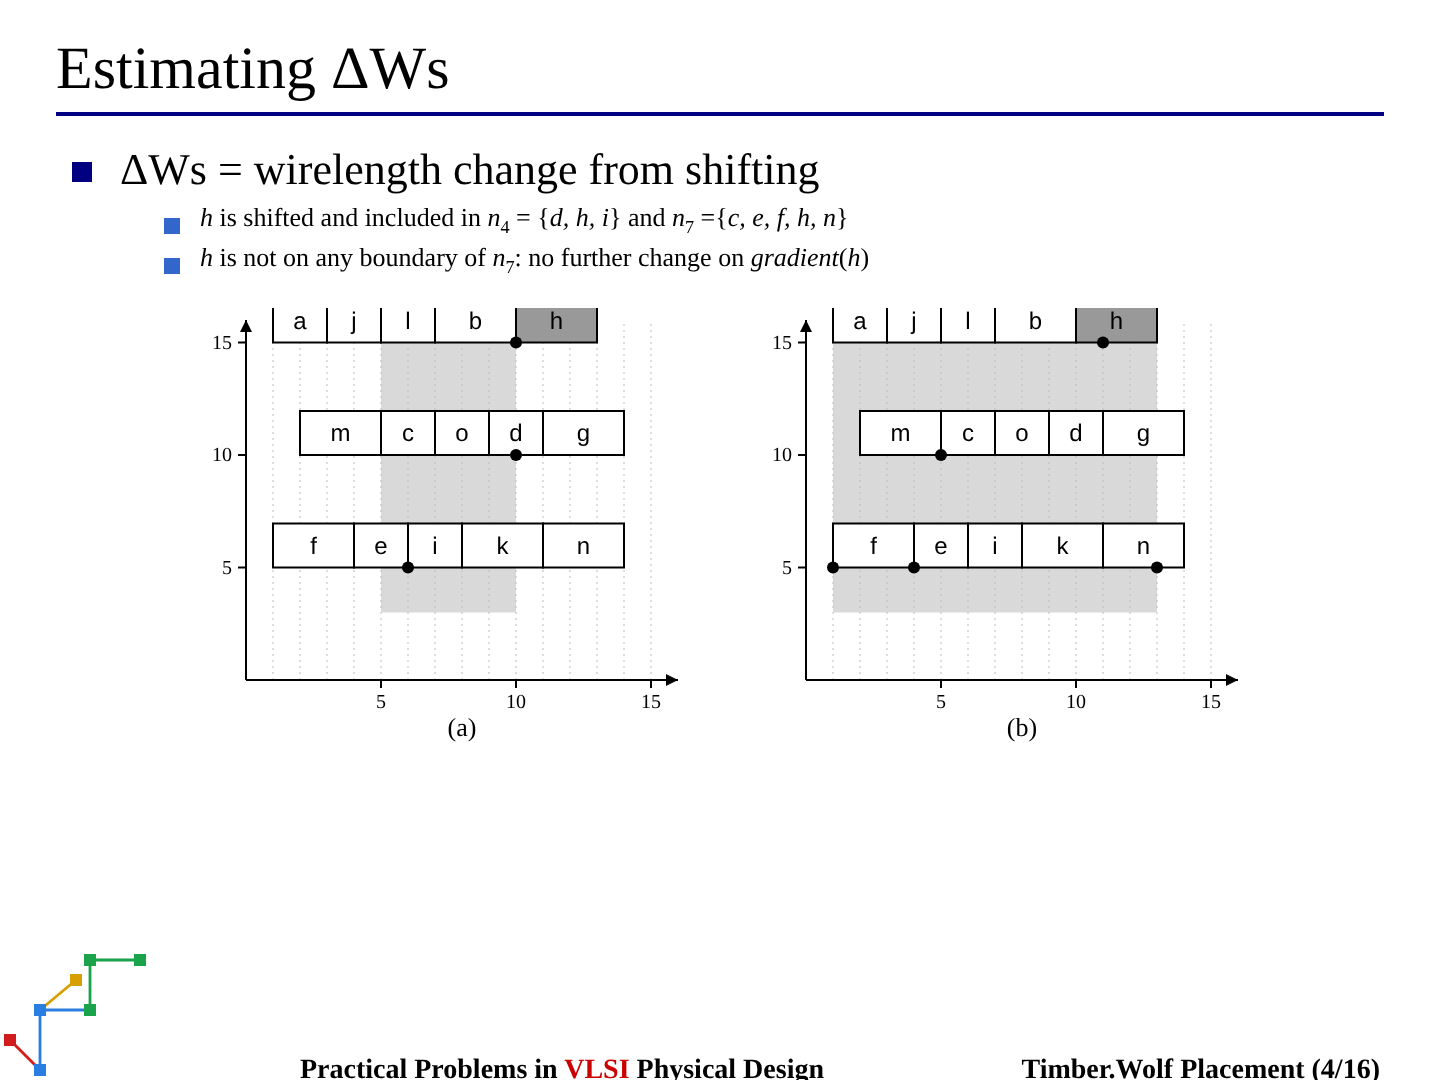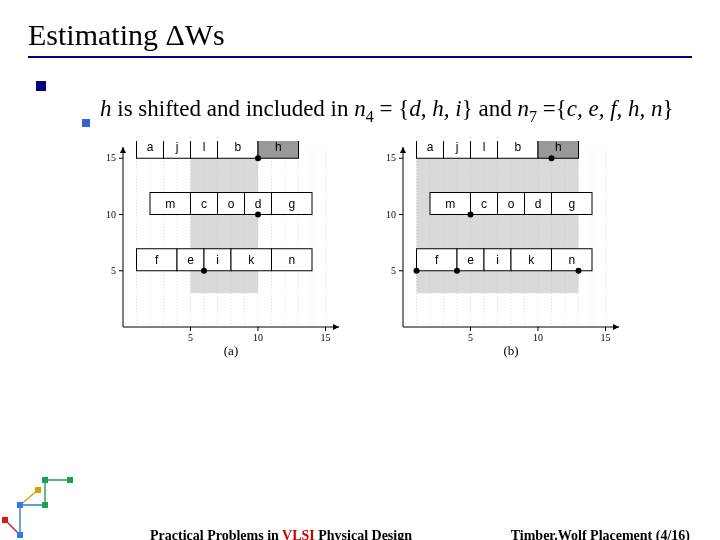--- a/index.html
+++ b/index.html
@@ -3,21 +3,21 @@
 <meta charset="utf-8">
 <style>
   * { box-sizing: border-box; margin: 0; padding: 0; }
   html, body { width: 720px; height: 540px; font-family: "Times New Roman", serif; background: #fff; color: #000; }
   .slide { width: 720px; height: 540px; position: relative; padding: 18px 28px 0 28px; }
   .title { font-size: 30px; border-bottom: 2px solid #000080; padding-bottom: 4px; margin-bottom: 14px; }
   .level1 { margin-left: 8px; }
   .l1-item { display: flex; align-items: flex-start; font-size: 22px; margin-bottom: 2px; }
   .sq-bullet { width: 10px; height: 10px; background: #000080; margin-top: 9px; margin-right: 14px; flex: 0 0 auto; }
   .l2-list { margin-left: 46px; }
-  .l2-item { display: flex; align-items: flex-end; font-size: 23px; line-height: 1.35; }
+  .l2-item { display: flex; align-items: center; font-size: 13px; line-height: 1.35; }
   .sq-bullet-sm { width: 8px; height: 8px; background: #3366cc; margin-top: 7px; margin-right: 10px; flex: 0 0 auto; }
   .sub { font-size: 0.7em; vertical-align: sub; }
   .ital { font-style: italic; }
   .figure-wrap { width: 100%; display: flex; justify-content: center; margin-top: 14px; }
   .figure { display: flex; gap: 30px; }
   .chart { position: relative; }
   svg { display: block; }
   .corner-tree { position: absolute; left: 0; bottom: 0; width: 90px; height: 90px; }
   .footer { position: absolute; bottom: 12px; left: 0; width: 720px; font-size: 14px; font-family: "Times New Roman", serif; font-weight: bold; }
   .footer .left { position: absolute; left: 150px; }
@@ -26,27 +26,34 @@
 </style>
 </head>
 <body>
 
 <div class="slide">
   <div class="title">Estimating ΔWs</div>
 
   <div class="level1">
     <div class="l1-item">
       <div class="sq-bullet"></div>
+      <div>ΔWs = wirelength change from shifting</div>
     </div>
 
     <div class="l2-list">
       <div class="l2-item">
         <div class="sq-bullet-sm"></div>
         <div>
           <span class="ital">h</span><span> is shifted and included in </span><span class="ital">n</span><span class="sub">4</span><span> = {</span><span class="ital">d, h, i</span><span>} and </span><span class="ital">n</span><span class="sub">7</span><span> ={</span><span class="ital">c, e, f, h, n</span><span>}</span>
+        </div>
+      </div>
+      <div class="l2-item">
+        <div class="sq-bullet-sm"></div>
+        <div>
+          <span class="ital">h</span><span> is not on any boundary of </span><span class="ital">n</span><span class="sub">7</span><span>: no further change on </span><span class="ital">gradient</span><span>(</span><span class="ital">h</span><span>)</span>
         </div>
       </div>
     </div>
   </div>
 
   <div class="figure-wrap">
     <div class="figure" id="figure">
         <div class="chart">
           <svg width="250" height="220">
             <rect x="95.5" y="-5.25" width="67.5" height="157.5" fill="#d9d9d9"></rect>

